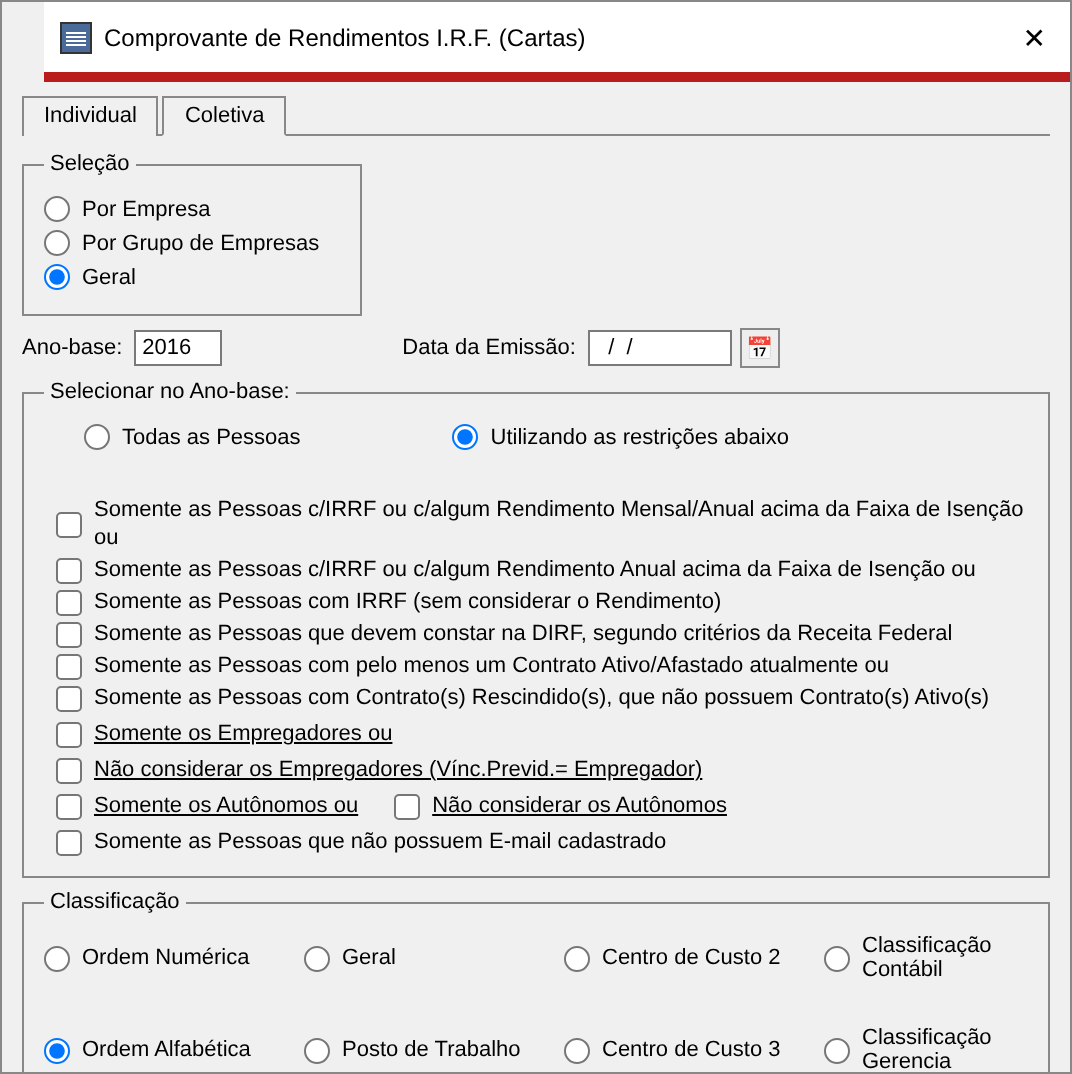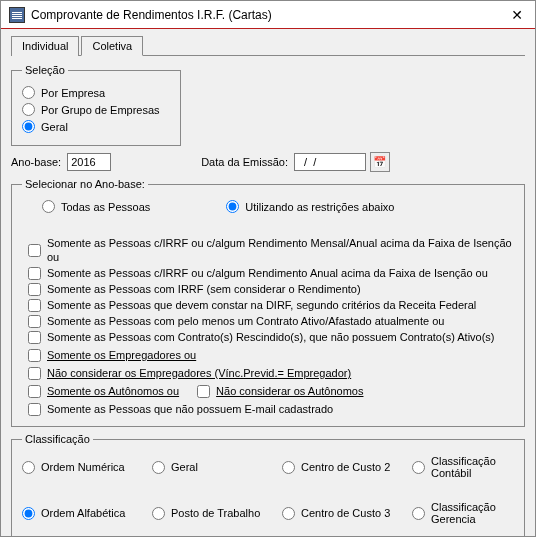--- a/index.html
+++ b/index.html
@@ -1,18 +1,18 @@
 <!DOCTYPE html>
 <html><head>
 <meta charset="utf-8">
 <style>
 * { box-sizing: border-box; font-family: Tahoma, sans-serif; font-size: 11px; }
 body { margin: 0; background: #f0f0f0; }
 .window { width: 536px; height: 537px; background: #f0f0f0; border: 1px solid #888; display: flex; flex-direction: column; }
-.titlebar { background: #fff; height: 28px; display: flex; align-items: center; padding: 0 8px; border-bottom: 1px solid #b91c1c; }
+.titlebar { background: #fff; height: 40px; display: flex; align-items: center; padding: 0 8px; border-bottom: 5px solid #b91c1c; margin-left: 21px; }
 .titlebar .icon { width: 16px; height: 16px; background: #4a6a9a; margin-right: 6px; border: 1px solid #333; position: relative; }
 .titlebar .icon::after { content: ""; position: absolute; left: 2px; top: 4px; right: 2px; height: 1px; background: #fff; box-shadow: 0 2px 0 #fff, 0 4px 0 #fff, 0 6px 0 #fff; }
 .titlebar .title { flex: 1; font-size: 12px; }
 .titlebar .close { font-size: 14px; cursor: pointer; padding: 0 4px; }
 .content { padding: 6px 10px 8px 10px; flex: 1; overflow: hidden; }
 .tabs { display: flex; border-bottom: 1px solid #888; margin-bottom: 8px; }
 .tab { padding: 3px 10px 3px 10px; border: 1px solid #888; border-bottom: none; margin-right: 2px; background: #f0f0f0; cursor: pointer; position: relative; top: 1px; }
 .tab.active { background: #f0f0f0; border-bottom: 1px solid #f0f0f0; }
 fieldset { border: 1px solid #888; margin: 0 0 6px 0; padding: 6px 10px 8px 10px; }
 fieldset.selecao { width: 170px; }

